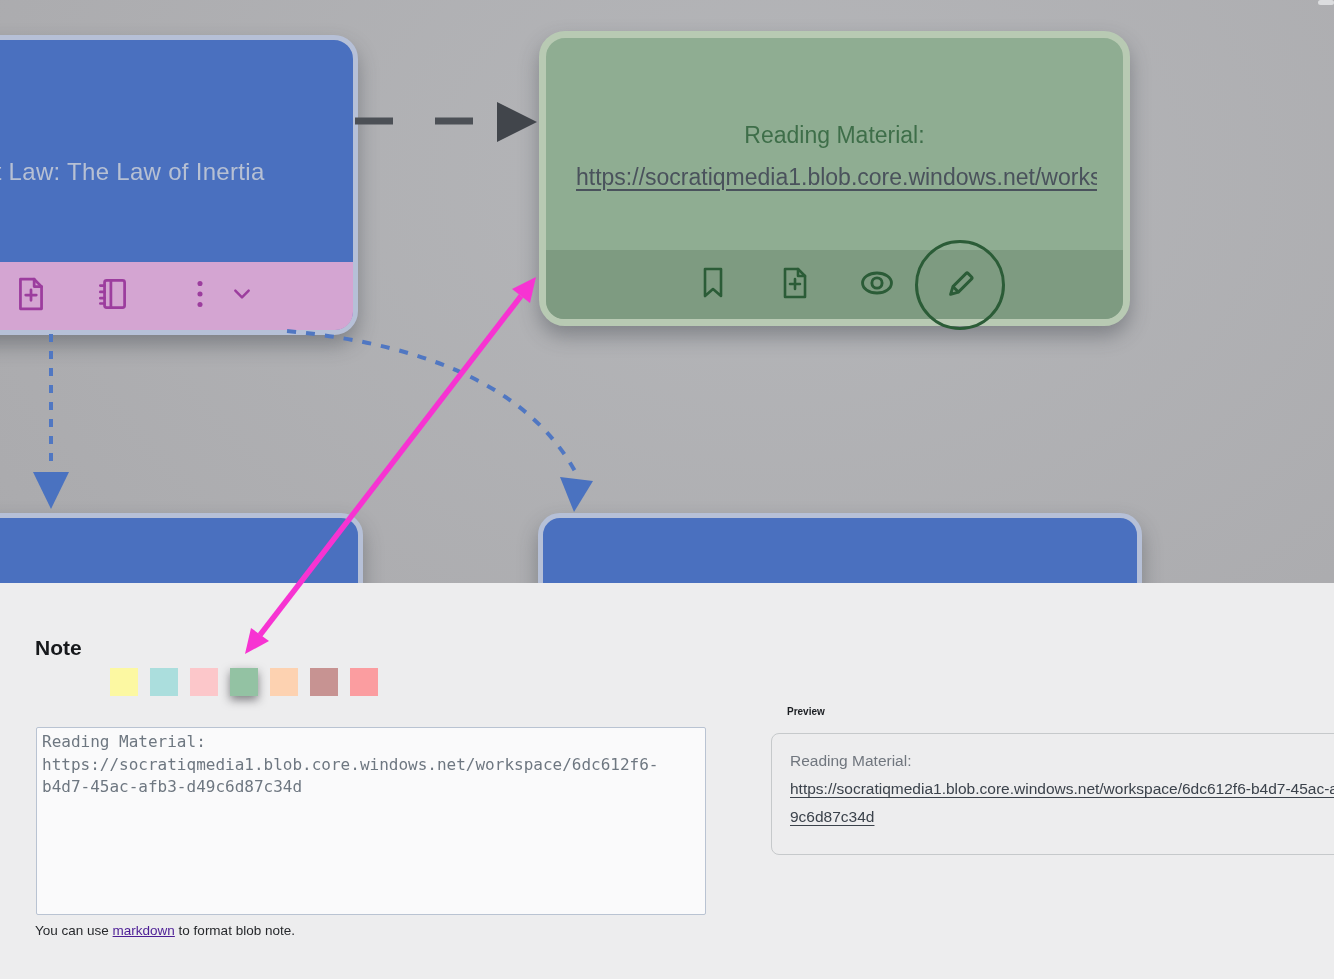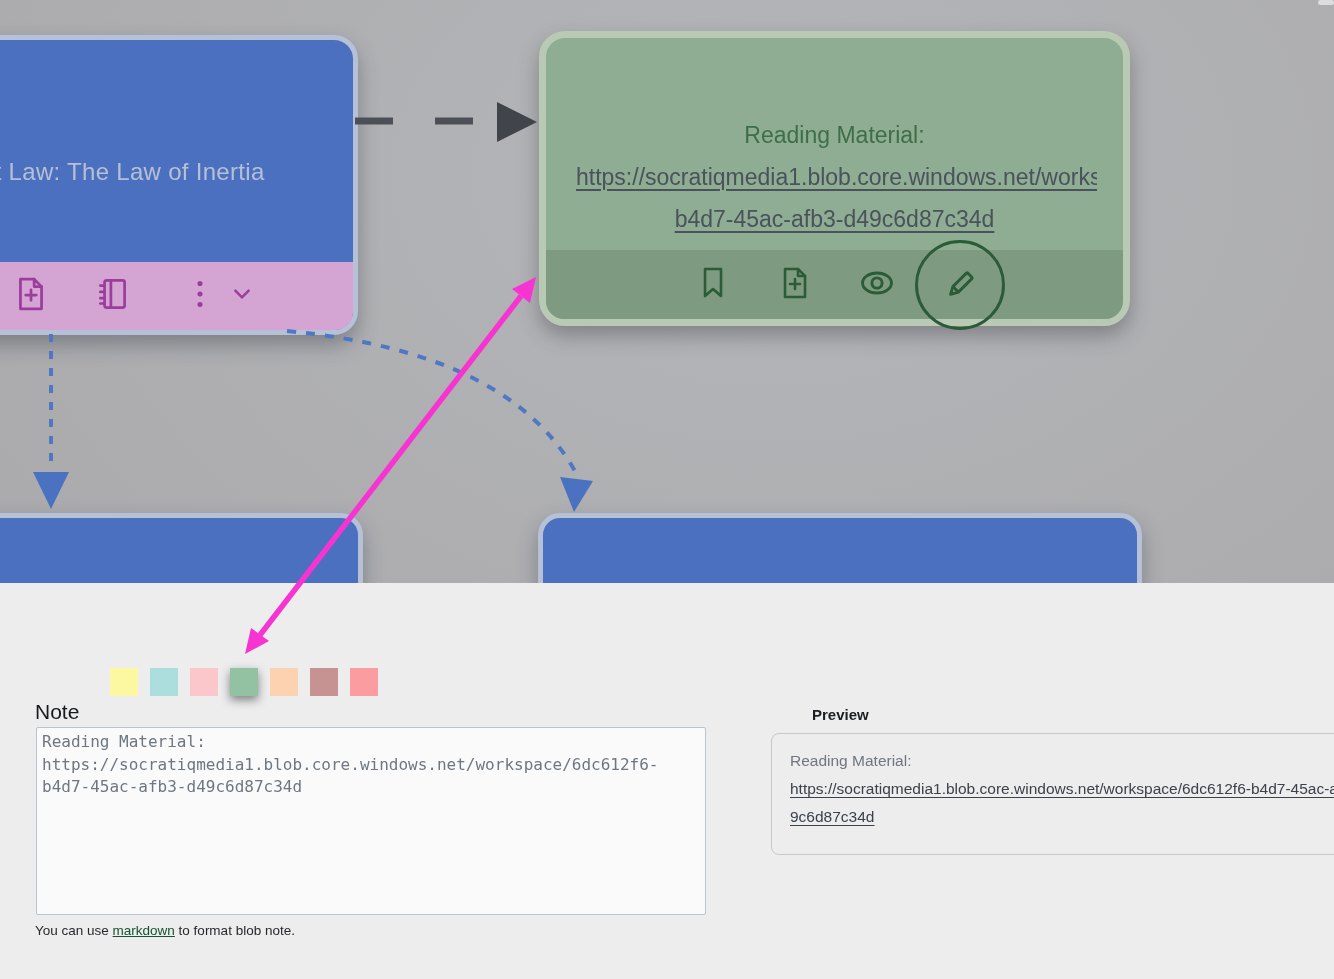--- a/index.html
+++ b/index.html
@@ -47,45 +47,45 @@
   .green-heading{color:#3e6e49;}
   .rm-link{color:#4a525c;text-decoration:underline;text-decoration-thickness:2px;text-underline-offset:4px;}
   .link-l1{display:block;margin:0 26px 0 30px;overflow:hidden;white-space:nowrap;text-align:left;}
   .link-l2{display:block;text-align:center;}
   
   .panel{
     position:absolute;left:0;top:583px;width:1334px;height:396px;
     background:#ededee;z-index:20;
   }
   .note-title{
-    position:absolute;left:35px;top:700px;z-index:21;
-    font-size:21px;font-weight:normal;color:#17191c;
+    position:absolute;left:35px;top:636px;z-index:21;
+    font-size:21px;font-weight:bold;color:#17191c;
   }
   .swatches{
     position:absolute;left:110px;top:668px;z-index:21;
     display:flex;gap:12px;
   }
   .swatch{width:28px;height:28px;cursor:pointer;}
   .swatch.selected{box-shadow:0 4px 10px rgba(40,40,45,.55);}
   .note-textarea{
     position:absolute;left:36px;top:727px;z-index:21;
     width:670px;height:188px;box-sizing:border-box;
     background:#fafafb;border:1px solid #b9c3d2;border-radius:2px;
     font-family:"DejaVu Sans Mono",monospace;font-size:16px;line-height:22.5px;
     color:#6e7781;padding:3px 40px 3px 5px;resize:none;outline:none;
     overflow-wrap:anywhere;word-break:break-all;
   }
   .hint{
     position:absolute;left:35px;top:923px;z-index:21;
     font-size:13.5px;color:#27292c;
   }
-  .hint a{color:#14532d;}
+  .hint a{color:#4c1d95;}
   .preview-label{
     position:absolute;left:787px;top:706px;z-index:21;
-    font-size:15px;font-weight:bold;color:#1b1e22;margin-left:25px;
+    font-size:10px;font-weight:bold;color:#1b1e22;
   }
   .preview-box{
     position:absolute;left:771px;top:733px;z-index:21;
     width:630px;height:122px;box-sizing:border-box;
     border:1px solid #c6c9cb;border-radius:8px;
     padding:13px 18px;font-size:15.5px;line-height:28px;
     overflow:hidden;
   }
   .preview-text{color:#70767e;}
   .preview-link{color:#3b424b;text-decoration:underline;text-underline-offset:3px;overflow-wrap:anywhere;word-break:break-all;}
@@ -131,21 +131,20 @@
         </svg>
       </span>
     </div>
   </div>
 
   <div class="node node-green" style="left:539px;top:31px;width:577px;height:281px;">
     <div class="green-content">
       <div class="green-heading">Reading Material:</div>
       <a class="rm-link" href="#">
         <span class="link-l1">https://socratiqmedia1.blob.core.windows.net/workspace/6dc612f6-</span>
-        <span class="link-l2">b4d7-45ac-afb3-d49c6d87c34d</span>
       </a>
     </div>
     <div class="band band-green">
       <span class="gicon" style="left:calc(50% - 122px)">
         <svg width="36" height="36" viewBox="0 0 36 36" fill="none" stroke="currentColor" stroke-width="2.6" stroke-linejoin="round" stroke-linecap="round">
           <path d="M10 4 h16 v27 l-8 -7 l-8 7 z"></path>
         </svg>
       </span>
       <span class="gicon" style="left:calc(50% - 40px)">
         <svg width="36" height="36" viewBox="0 0 36 36" fill="none" stroke="currentColor" stroke-width="2.6" stroke-linejoin="round" stroke-linecap="round">

